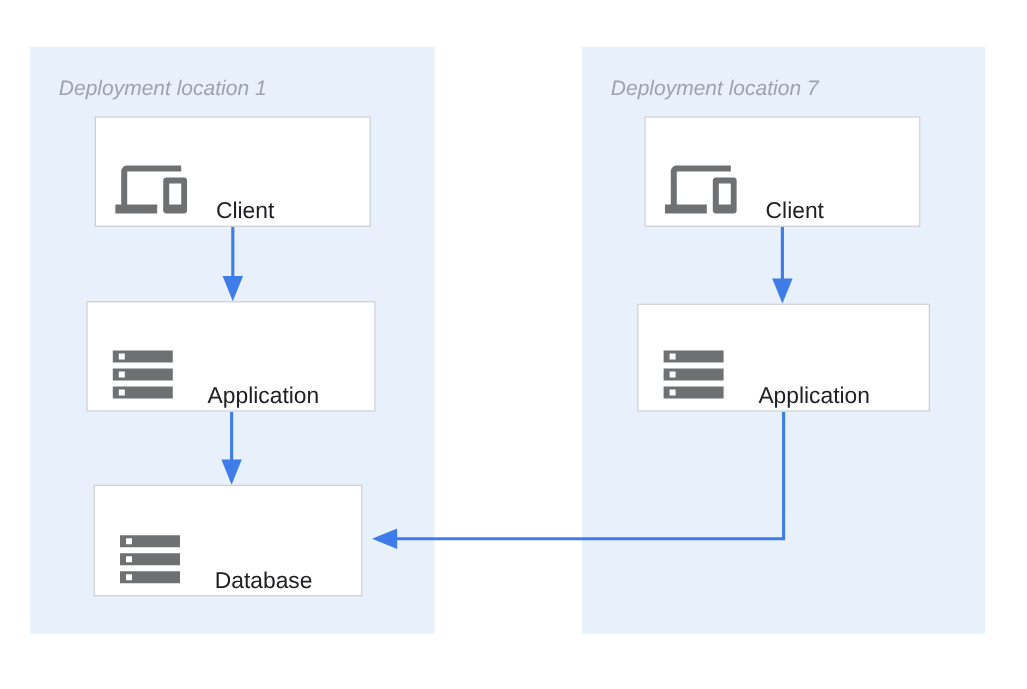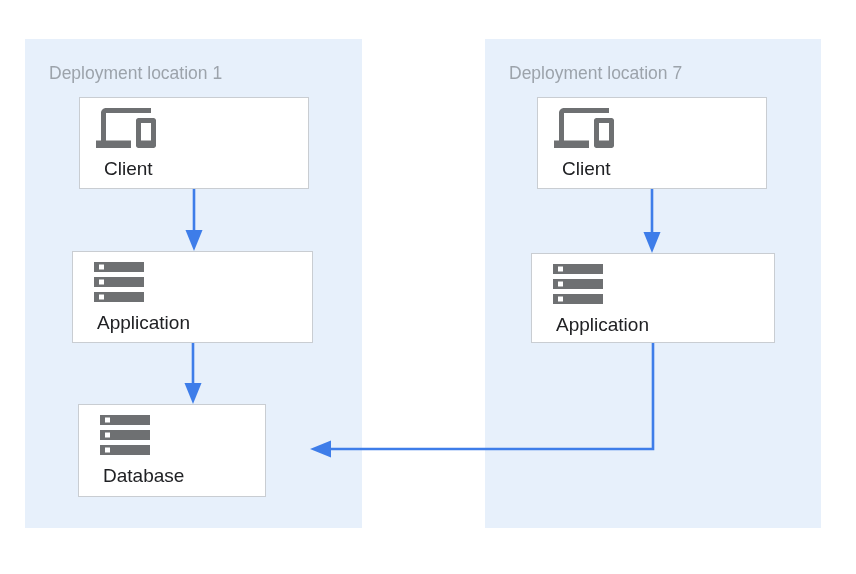--- a/index.html
+++ b/index.html
@@ -31,32 +31,32 @@
   .panel-1 { left: 25px; top: 39px; width: 337px; height: 489px; }
   .panel-2 { left: 485px; top: 39px; width: 336px; height: 489px; }
   .panel-title {
     position: absolute;
     left: 24px;
     top: 24px;
     font-size: 17.5px;
     line-height: 1.2;
     color: var(--title-text);
     white-space: nowrap;
+    font-style: italic;
   }
   .node {
     position: absolute;
     background: var(--node-bg);
     border: 1px solid var(--node-border);
     display: flex;
-    align-items: flex-start;
-    flex-direction: column;
+    align-items: flex-end;
   }
   .node-client-1 { left: 79px;  top: 97px;  width: 230px; height: 92px; }
   .node-app-1    { left: 72px;  top: 251px; width: 241px; height: 92px; }
-  .node-db-1     { left: 78px;  top: 404px; width: 188px; height: 93px; }
+  .node-db-1     { left: 78px;  top: 404px; width: 224px; height: 93px; }
   .node-client-2 { left: 537px; top: 97px;  width: 230px; height: 92px; }
   .node-app-2    { left: 531px; top: 253px; width: 244px; height: 90px; }
   .icon-slot {
     margin-left: 16px;
     width: 60px;
     height: 60px;
     flex: 0 0 60px;
     display: flex;
     align-items: center;
     justify-content: center;

